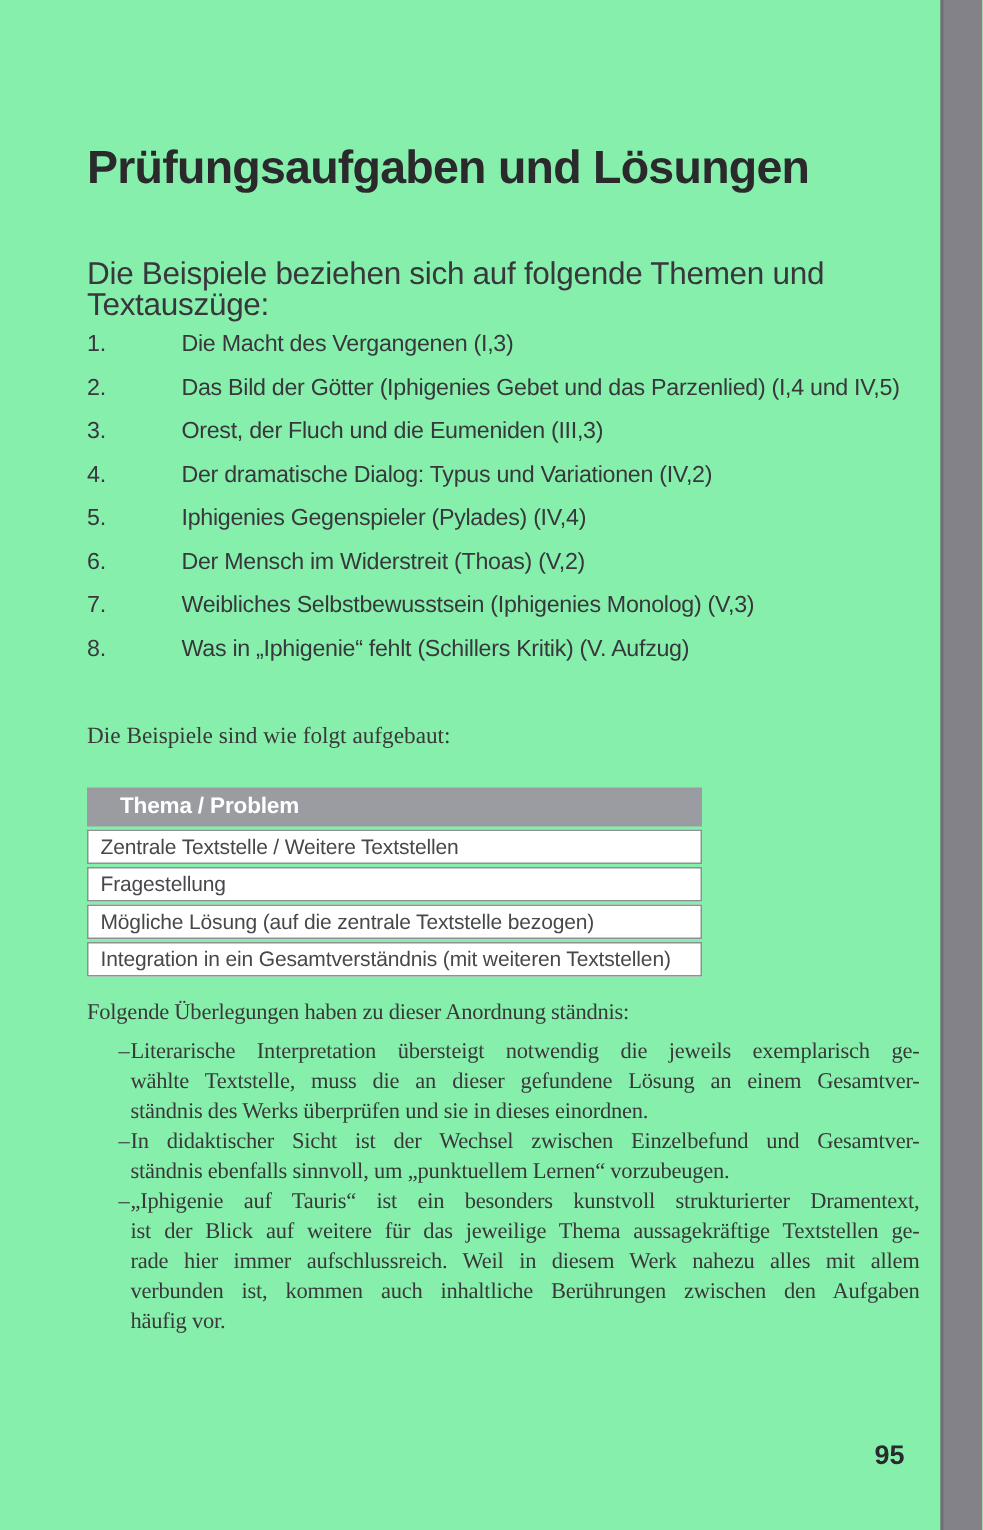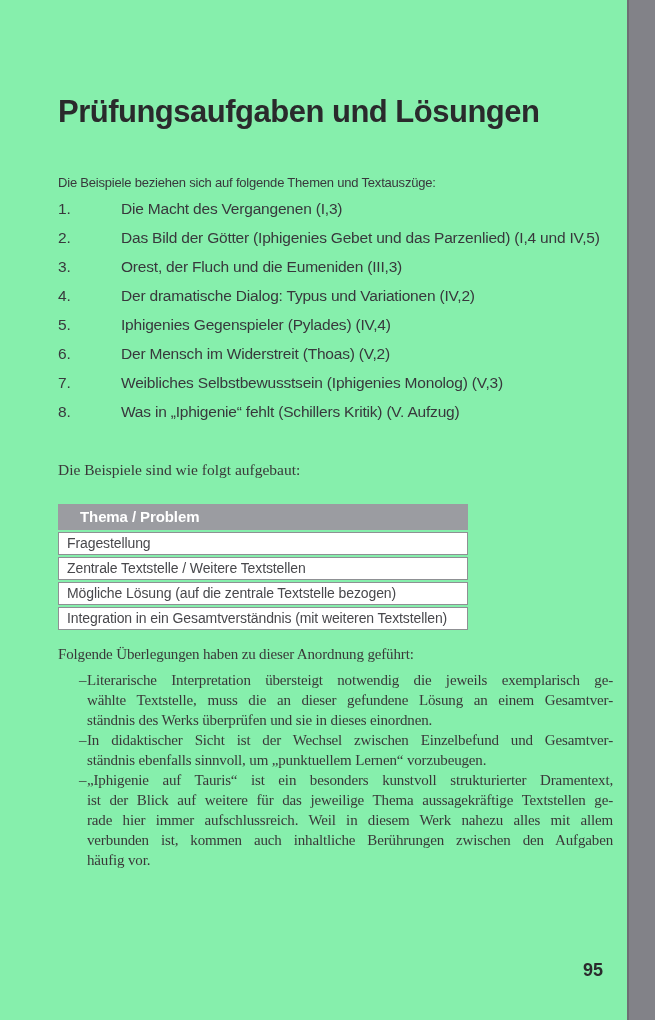--- a/index.html
+++ b/index.html
@@ -21,21 +21,21 @@
     width:555px;
   }
   h1.title{
     margin:93px 0 0 0;
     font-size:31px;line-height:38px;font-weight:700;
     letter-spacing:-0.5px;
     color:#2a2a2c;
   }
   .intro-lead{
     margin:41px 0 0 0;
-    font-size:13px;line-height:21px;letter-spacing:-0.2px;
+    font-size:21px;line-height:21px;letter-spacing:-0.2px;
     color:#38383c;
   }
   .topic-list{margin:1px 0 0 0;}
   .topic-item{
     display:flex;
     font-size:15.5px;line-height:29px;letter-spacing:-0.2px;
     color:#38383c;
   }
   .topic-item .num{flex:0 0 35px;}
   .topic-item .txt{flex:1;margin-left:28px;}
@@ -136,27 +136,27 @@
       <div class="topic-item">
         <span class="num">8.</span>
         <span class="txt">Was in „Iphigenie“ fehlt (Schillers Kritik) (V. Aufzug)</span>
       </div>
     </div>
 
     <p class="structure-lead serif">Die Beispiele sind wie folgt aufgebaut:</p>
 
     <div class="struct-table">
       <div class="thead">Thema / Problem</div>
+      <div class="trow">Zentrale Textstelle / Weitere Textstellen</div>
       <div class="trow">Fragestellung</div>
-      <div class="trow">Zentrale Textstelle / Weitere Textstellen</div>
       <div class="trow">Mögliche Lösung (auf die zentrale Textstelle bezogen)</div>
       <div class="trow">Integration in ein Gesamtverständnis (mit weiteren Textstellen)</div>
     </div>
 
-    <p class="rationale-lead serif">Folgende Überlegungen haben zu dieser Anordnung geführt:</p>
+    <p class="rationale-lead serif">Folgende Überlegungen haben zu dieser Anordnung ständnis:</p>
 
     <div class="bullets serif">
       <div class="bullet">
         <span class="marker">–</span>
         <div class="blines">
           <div class="bline">Literarische Interpretation übersteigt notwendig die jeweils exemplarisch ge-</div>
           <div class="bline">wählte Textstelle, muss die an dieser gefundene Lösung an einem Gesamtver-</div>
           <div class="bline last">ständnis des Werks überprüfen und sie in dieses einordnen.</div>
         </div>
       </div>

